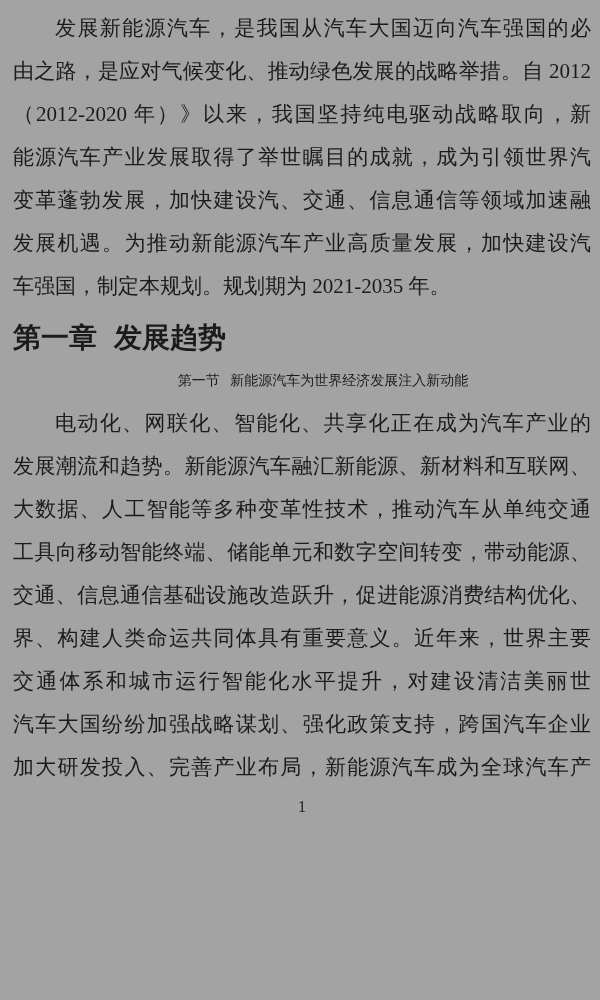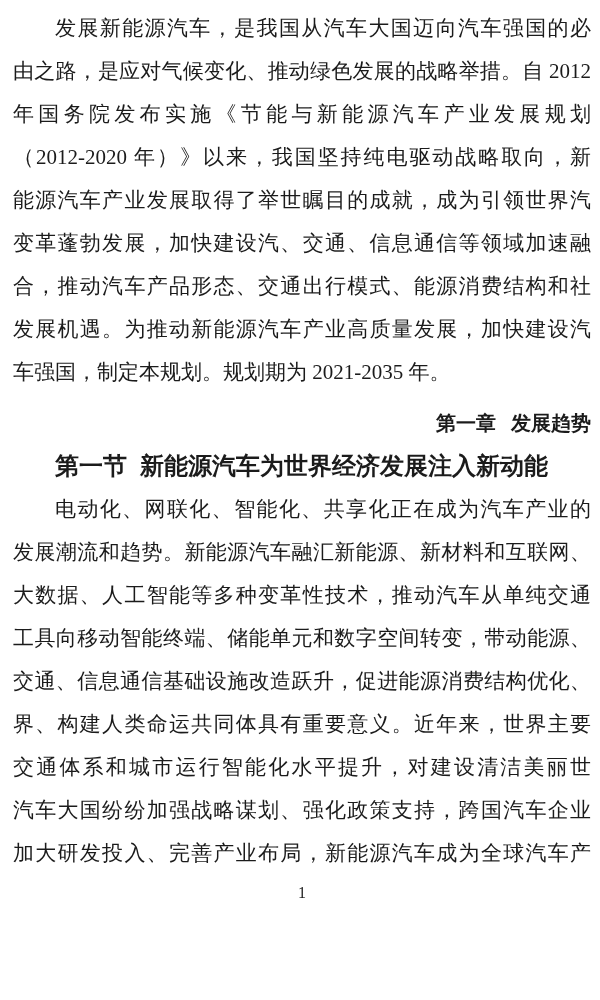--- a/index.html
+++ b/index.html
@@ -5,79 +5,78 @@
   html, body {
     margin: 0;
     padding: 0;
     background: #e9e9e9;
   }
   .page {
     position: relative;
     width: 600px;
     height: 1000px;
     margin: 0 auto;
-    background: #ffffff;
+    background: #a3a3a3;
     box-sizing: border-box;
     padding: 7px 9px 0 13px;
     overflow: hidden;
     font-family: "Liberation Serif", "DejaVu Serif", serif;
     color: #1b1b1b;
   }
   .para { margin: 0; padding: 0; }
   .line {
     font-size: 21px;
     line-height: 43px;
     height: 43px;
     overflow: hidden;
     text-align: justify;
     text-align-last: justify;
     text-justify: inter-character;
   }
   .line.indent { text-indent: 42px; }
   .line.short  { text-align-last: left; }
   .chapter {
     margin: 8px 0 0 0;
-    font-size: 20px;
+    font-size: 28px;
     font-weight: bold;
     line-height: 43px;
     height: 43px;
-    text-align: right;
+    text-align: left;
     word-spacing: 10px;
   }
   .section {
     margin: 0;
-    font-size: 24px;
-    font-weight: bold;
+    font-size: 14px;
+    font-weight: normal;
     line-height: 43px;
     height: 43px;
     text-indent: 42px;
     word-spacing: 7px;
     white-space: nowrap;
+    text-align: center;
   }
   .pageno {
     margin-top: 3px;
     text-align: center;
     font-size: 16px;
     line-height: 30px;
     color: #222;
   }
 </style>
 </head>
 <body>
 
 <div class="page">
 
   <div class="para">
     <div class="line indent">发展新能源汽车，是我国从汽车大国迈向汽车强国的必</div>
     <div class="line">由之路，是应对气候变化、推动绿色发展的战略举措。自 2012</div>
-    <div class="line">年国务院发布实施《节能与新能源汽车产业发展规划</div>
     <div class="line">（2012-2020 年）》以来，我国坚持纯电驱动战略取向，新</div>
     <div class="line">能源汽车产业发展取得了举世瞩目的成就，成为引领世界汽</div>
     <div class="line">变革蓬勃发展，加快建设汽、交通、信息通信等领域加速融</div>
-    <div class="line">合，推动汽车产品形态、交通出行模式、能源消费结构和社</div>
     <div class="line">发展机遇。为推动新能源汽车产业高质量发展，加快建设汽</div>
     <div class="line short">车强国，制定本规划。规划期为 2021-2035 年。</div>
   </div>
 
   <h1 class="chapter">第一章 发展趋势</h1>
 
   <h2 class="section">第一节 新能源汽车为世界经济发展注入新动能</h2>
 
   <div class="para">
     <div class="line indent">电动化、网联化、智能化、共享化正在成为汽车产业的</div>

